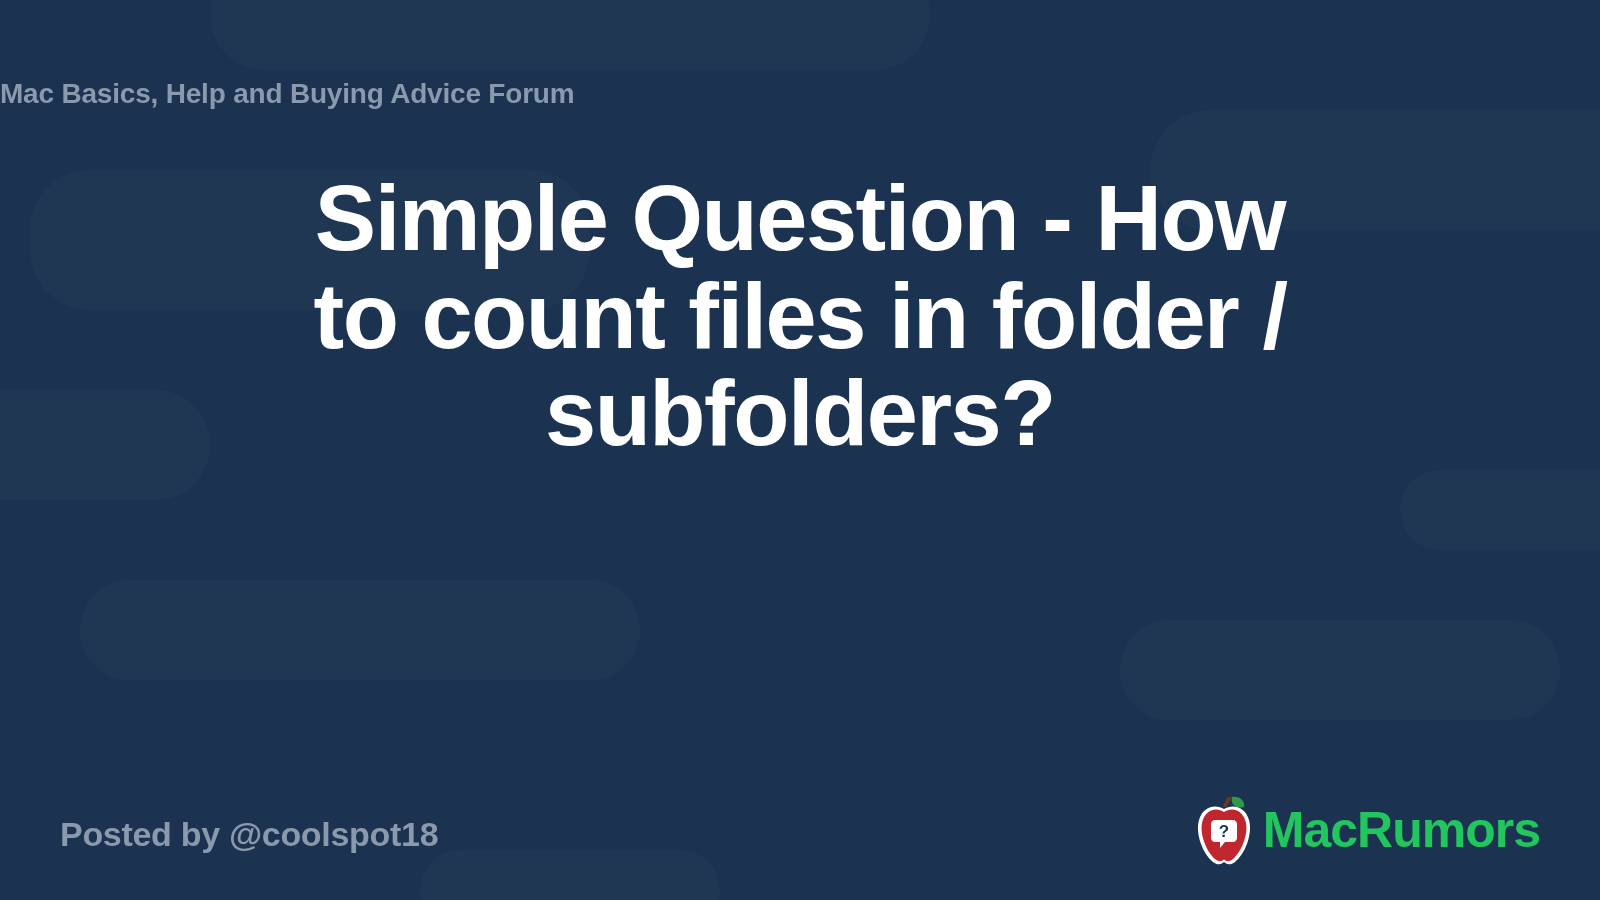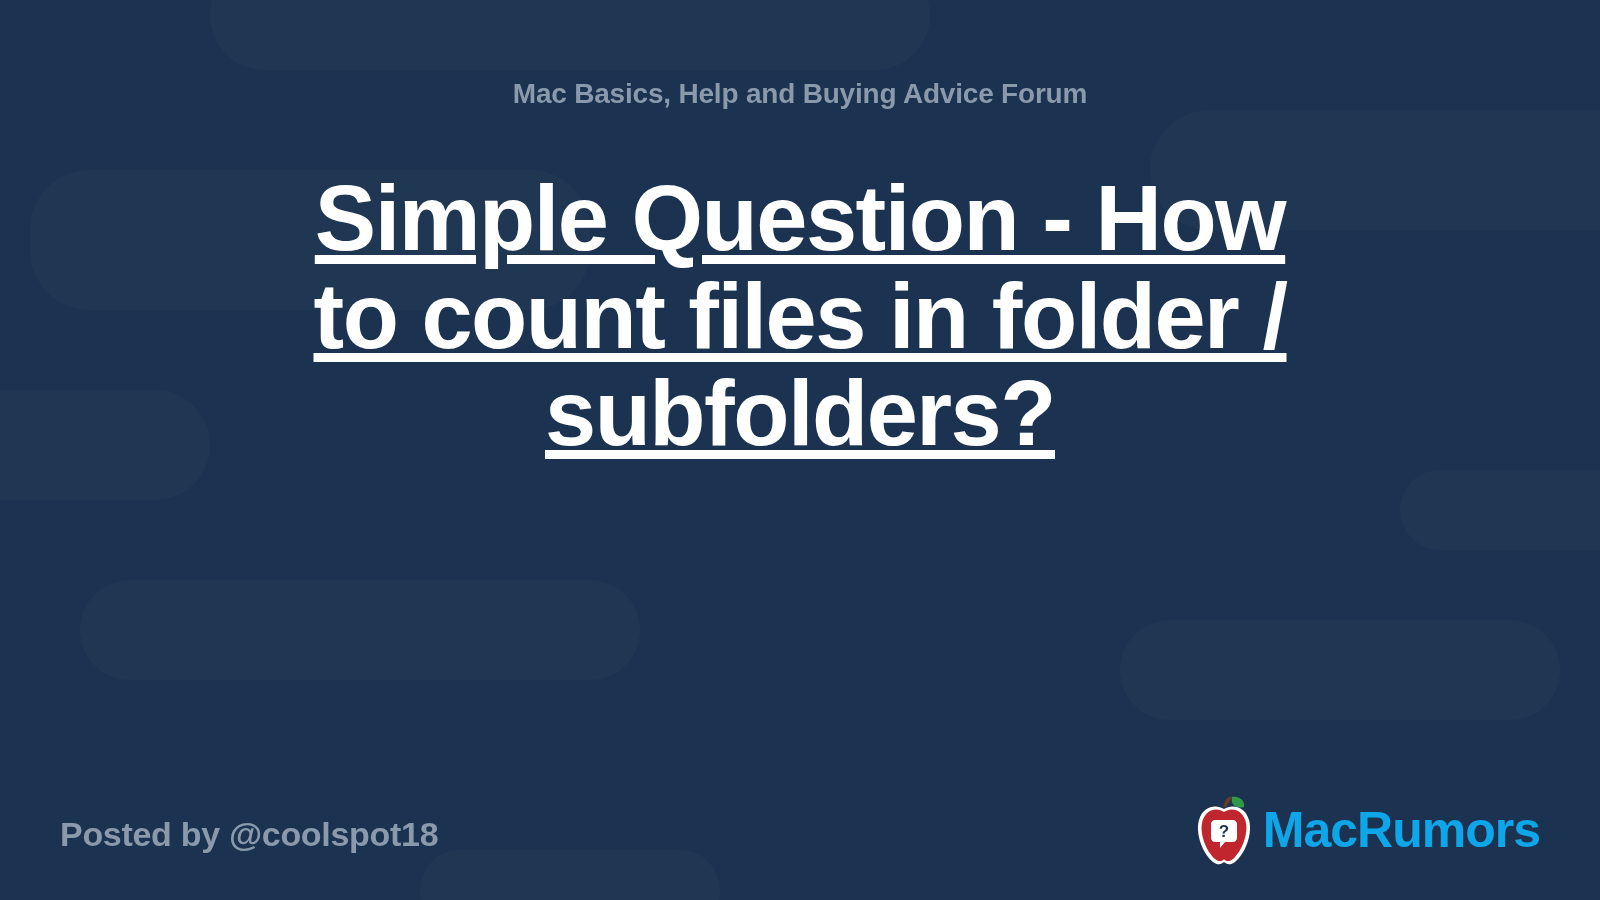--- a/index.html
+++ b/index.html
@@ -29,40 +29,38 @@
   .b5 { width: 260px; height: 80px; top: 470px; right: -60px; }
   .b6 { width: 560px; height: 100px; bottom: 220px; left: 80px; }
   .b7 { width: 440px; height: 100px; bottom: 180px; right: 40px; }
   .b8 { width: 300px; height: 80px; bottom: -30px; left: 420px; }
 
   .forum-name {
     position: absolute;
     top: 78px;
     left: 0;
     width: 100%;
-    text-align: center;
     color: #8a99ab;
     font-size: 28px;
     font-weight: 600;
     letter-spacing: -0.2px;
   }
 
   .title {
     position: absolute;
     top: 170px;
     left: 50%;
     transform: translateX(-50%);
     width: 1060px;
     text-align: center;
     color: #ffffff;
     font-size: 92px;
     font-weight: 700;
     line-height: 1.06;
     letter-spacing: -1.5px;
-    text-decoration: underline;
   }
 
   .posted-by {
     position: absolute;
     left: 60px;
     bottom: 46px;
     color: #8a99ab;
     font-size: 34px;
     font-weight: 700;
     letter-spacing: -0.3px;
@@ -70,21 +68,21 @@
 
   .logo {
     position: absolute;
     right: 60px;
     bottom: 34px;
     display: flex;
     align-items: center;
     gap: 8px;
   }
   .logo-text {
-    color: #0ea5e9;
+    color: #22c55e;
     font-size: 50px;
     font-weight: 800;
     letter-spacing: -1px;
   }
   .apple-svg {
     width: 62px;
     height: 72px;
     display: block;
   }
 </style>

